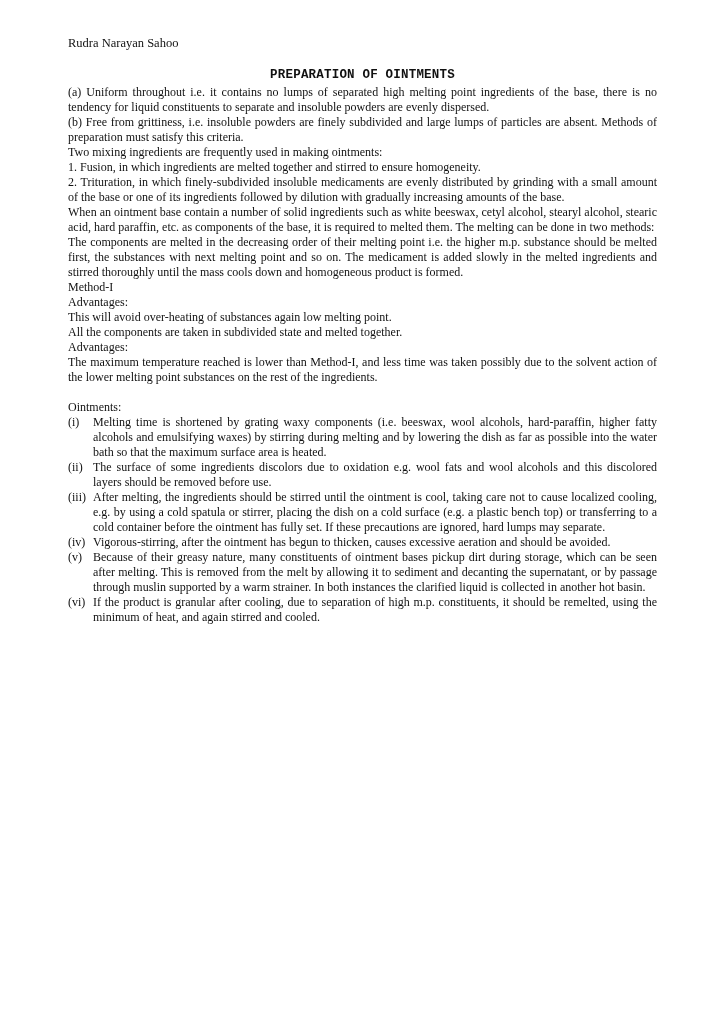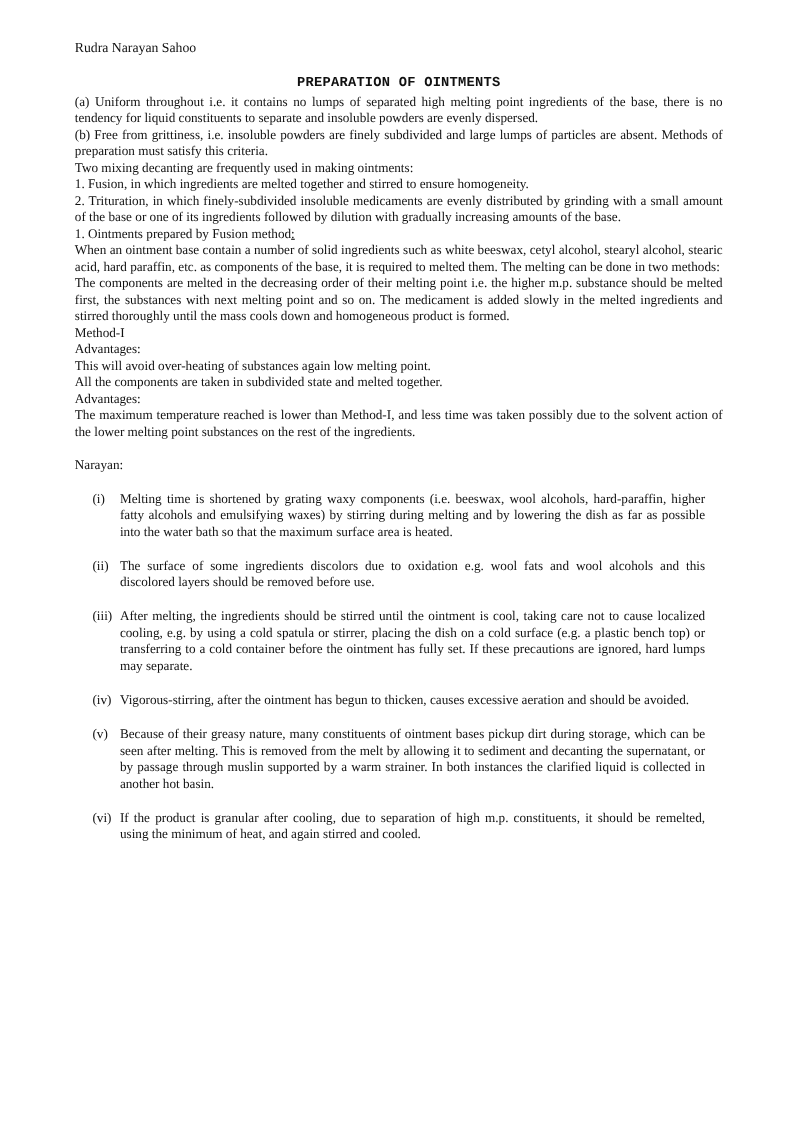--- a/index.html
+++ b/index.html
@@ -34,21 +34,21 @@
   }
   .doc-body {
     font-size: 12px;
     line-height: 15px;
   }
   .para {
     margin: 0;
     text-align: justify;
   }
   .li {
-    margin: 16px;
+    margin: 0;
     text-align: justify;
     padding-left: 25px;
   }
   .li .marker {
     display: inline-block;
     width: 25px;
     margin-left: -25px;
     text-align: left;
   }
   .b { font-weight: normal; }
@@ -57,34 +57,33 @@
 </style>
 </head>
 <body>
 
 <div class="page">
   <div class="author">Rudra Narayan Sahoo</div>
   <div class="doc-title">PREPARATION OF OINTMENTS</div>
   <div class="doc-body">
       <p class="para"><span>(a) Uniform throughout i.e. it contains no lumps of separated high melting point ingredients of the base, there is no tendency for liquid constituents to separate and insoluble powders are evenly dispersed.</span></p>
       <p class="para"><span>(b) Free from grittiness, i.e. insoluble powders are finely subdivided and large lumps of particles are absent. Methods of preparation must satisfy this criteria.</span></p>
-      <p class="para"><span>Two mixing decanting are frequently used in making ointments:</span></p>
+      <p class="para"><span>Two mixing ingredients are frequently used in making ointments:</span></p>
       <p class="para"><span>1. </span><span class="b">Fusion</span><span>, in which ingredients are melted together and stirred to ensure homogeneity.</span></p>
       <p class="para"><span>2. </span><span class="b">Trituration</span><span>, in which finely-subdivided insoluble medicaments are evenly distributed by grinding with a small amount of the base or one of its ingredients followed by dilution with gradually increasing amounts of the base.</span></p>
-      <p class="para"><span class="b">1. Ointments prepared by Fusion method</span><span class="b u">:</span></p>
       <p class="para"><span>When an ointment base contain a number of solid ingredients such as white beeswax, cetyl alcohol, stearyl alcohol, stearic acid, hard paraffin, etc. as components of the base, it is required to melted them. The melting can be done in two methods:</span></p>
       <p class="para"><span>The components are melted in the decreasing order of their melting point i.e. the higher m.p. substance should be melted first, the substances with next melting point and so on. The medicament is added slowly in the melted ingredients and stirred thoroughly until the mass cools down and homogeneous product is formed.</span></p>
       <p class="para"><span>Method-I</span></p>
       <p class="para"><span>Advantages:</span></p>
       <p class="para"><span>This will avoid over-heating of substances again low melting point.</span></p>
       <p class="para"><span>All the components are taken in subdivided state and melted together.</span></p>
       <p class="para"><span>Advantages:</span></p>
       <p class="para"><span>The maximum temperature reached is lower than Method-I, and less time was taken possibly due to the solvent action of the lower melting point substances on the rest of the ingredients.</span></p>
       <div class="spacer"></div>
-      <p class="para"><span>Narayan:</span></p>
+      <p class="para"><span>Ointments:</span></p>
       <p class="li"><span class="marker">(i)</span><span>Melting time is shortened by grating waxy components (i.e. beeswax, wool alcohols, hard-paraffin, higher fatty alcohols and emulsifying waxes) by stirring during melting and by lowering the dish as far as possible into the water bath so that the maximum surface area is heated.</span></p>
       <p class="li"><span class="marker">(ii)</span><span>The surface of some ingredients discolors due to oxidation e.g. wool fats and wool alcohols and this discolored layers should be removed before use.</span></p>
       <p class="li"><span class="marker">(iii)</span><span>After melting, the ingredients should be stirred until the ointment is cool, taking care not to cause localized cooling, e.g. by using a cold spatula or stirrer, placing the dish on a cold surface (e.g. a plastic bench top) or transferring to a cold container before the ointment has fully set. If these precautions are ignored, hard lumps may separate.</span></p>
       <p class="li"><span class="marker">(iv)</span><span>Vigorous-stirring, after the ointment has begun to thicken, causes excessive aeration and should be avoided.</span></p>
       <p class="li"><span class="marker">(v)</span><span>Because of their greasy nature, many constituents of ointment bases pickup dirt during storage, which can be seen after melting. This is removed from the melt by allowing it to sediment and decanting the supernatant, or by passage through muslin supported by a warm strainer. In both instances the clarified liquid is collected in another hot basin.</span></p>
       <p class="li"><span class="marker">(vi)</span><span>If the product is granular after cooling, due to separation of high m.p. constituents, it should be remelted, using the minimum of heat, and again stirred and cooled.</span></p>
     </div>
 </div>
 
 </body></html>

